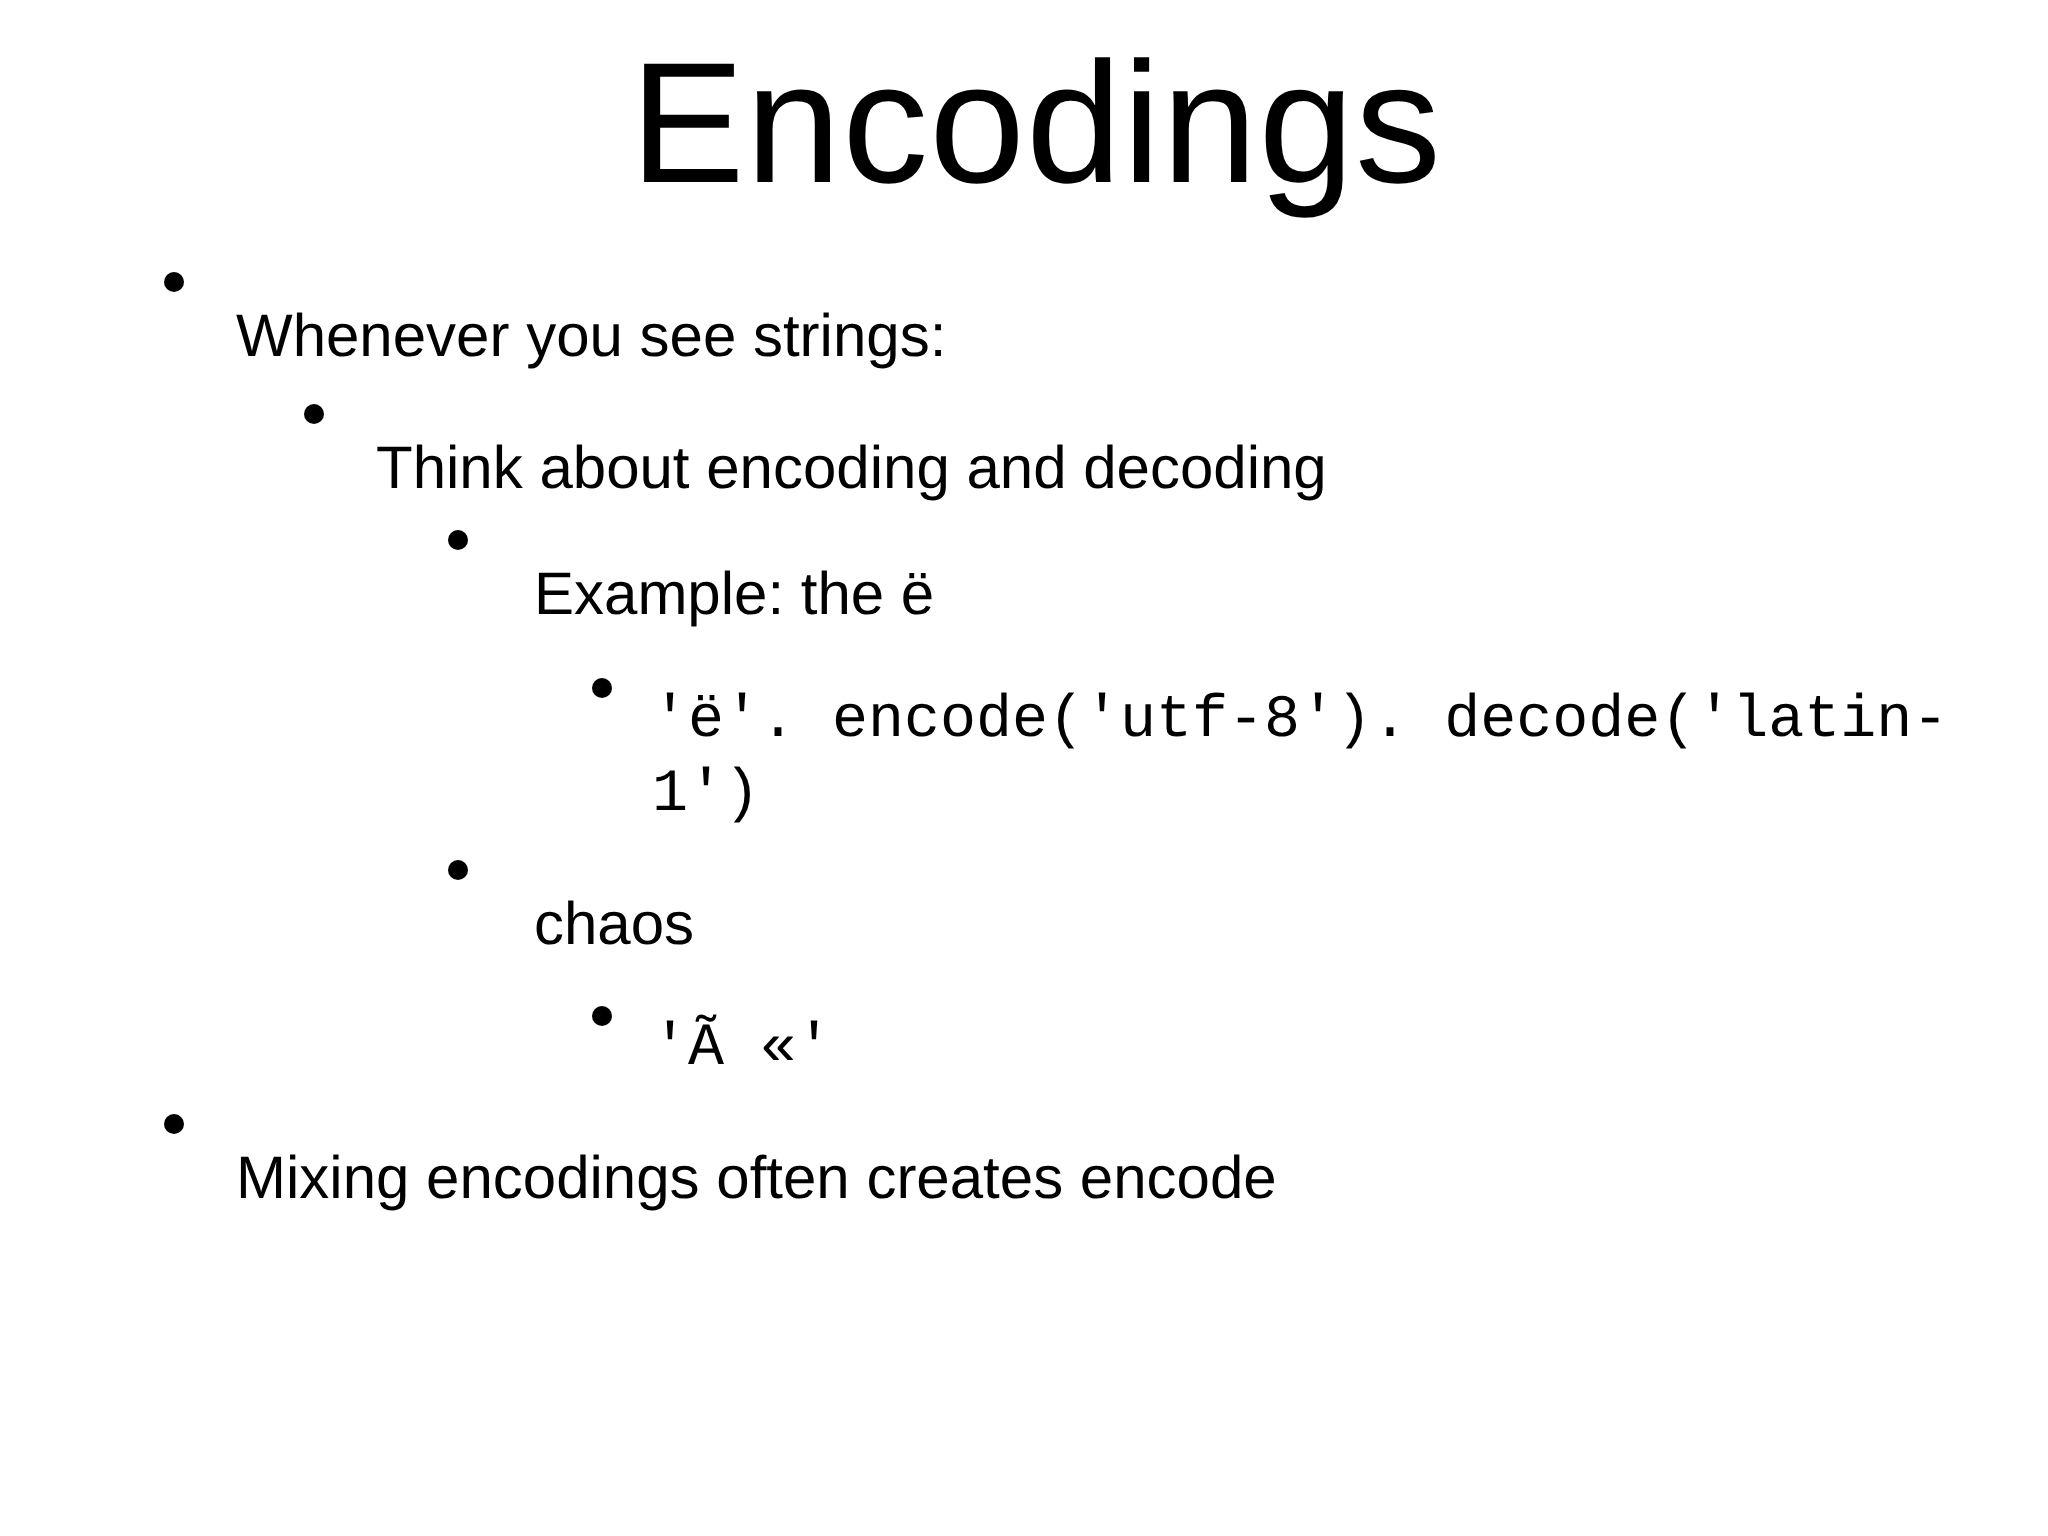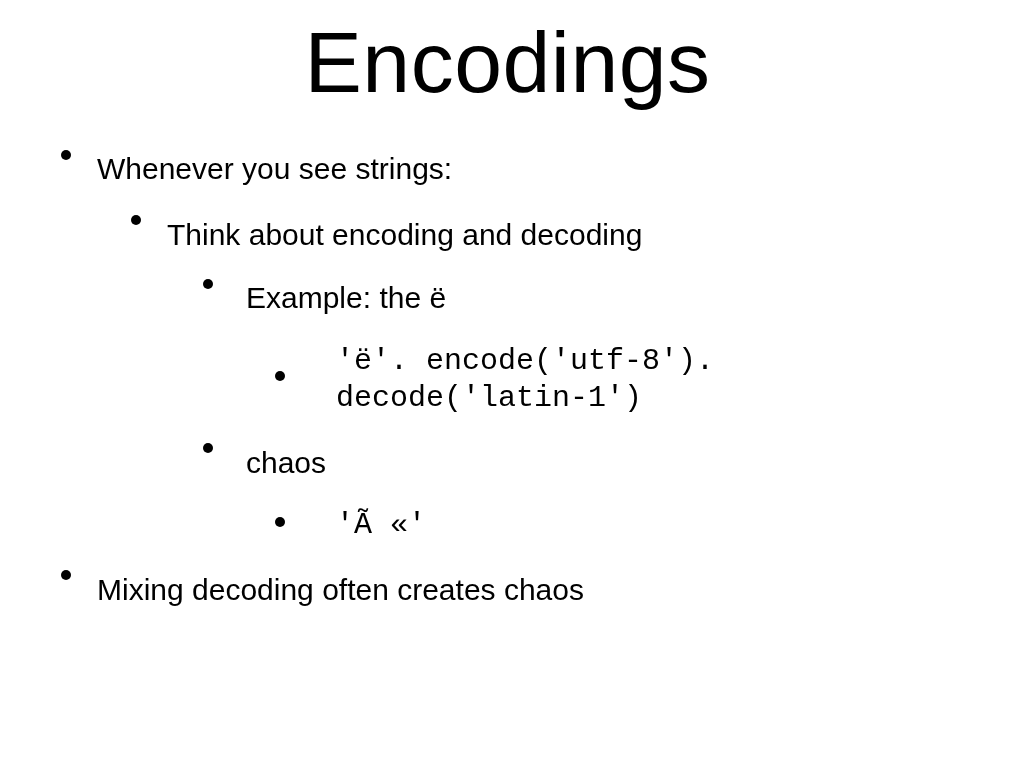--- a/index.html
+++ b/index.html
@@ -1,31 +1,31 @@
 <!DOCTYPE html>
 <html><head>
   <meta charset="utf-8">
   <style>
     * { margin: 0; padding: 0; box-sizing: border-box; }
     html, body { width: 1024px; height: 768px; background: #fff; font-family: Arial, Helvetica, sans-serif; color: #000; }
-    .slide { width: 1024px; height: 768px; position: relative; padding: 5px 40px 40px 31px; }
+    .slide { width: 1024px; height: 768px; position: relative; padding: 5px 40px 40px 52px; }
     .title { font-size: 86px; text-align: center; font-weight: 400; letter-spacing: 0.5px; margin-top: 8px; margin-bottom: 38px; }
     ul { list-style: none; }
-    .b { display: flex; align-items: center; }
+    .b { display: flex; align-items: flex-start; }
     .dot { width: 10px; height: 10px; background: #000; border-radius: 50%; flex-shrink: 0; position: relative; }
     .txt { font-size: 30px; line-height: 1.25; }
     .mono { font-family: "Courier New", Courier, monospace; }
     
     .lv1 { margin-left: 30px; margin-bottom: 28px; }
     .lv1 .dot { top: -14px; margin-right: 26px; }
     .lv2 { margin-left: 100px; margin-bottom: 26px; }
     .lv2 .dot { top: -14px; margin-right: 26px; }
     .lv3 { margin-left: 172px; margin-bottom: 26px; gap: 11px; }
     .lv3 .dot { top: -14px; margin-right: 22px; }
-    .lv4 { margin-left: 244px; margin-bottom: 26px; gap: 31px; }
+    .lv4 { margin-left: 244px; margin-bottom: 26px; }
     .lv4 .dot { top: -4px; margin-right: 20px; }
     .lv4 .txt, .lv4 .mono { font-size: 30px; }
   </style>
 </head>
 <body>
 
 <div class="slide">
   <h1 class="title">Encodings</h1>
 
   <ul>
@@ -48,16 +48,16 @@
     <li class="b lv3">
       <span class="dot"></span>
       <span class="txt">chaos</span>
     </li>
     <li class="b lv4">
       <span class="dot"></span>
       <span class="txt mono">'Ã «'</span>
     </li>
     <li class="b lv1">
       <span class="dot"></span>
-      <span class="txt">Mixing decoding often creates chaos</span>
+      <span class="txt">Mixing encodings often creates encode</span>
     </li>
   </ul>
 </div>
 
 </body></html>

